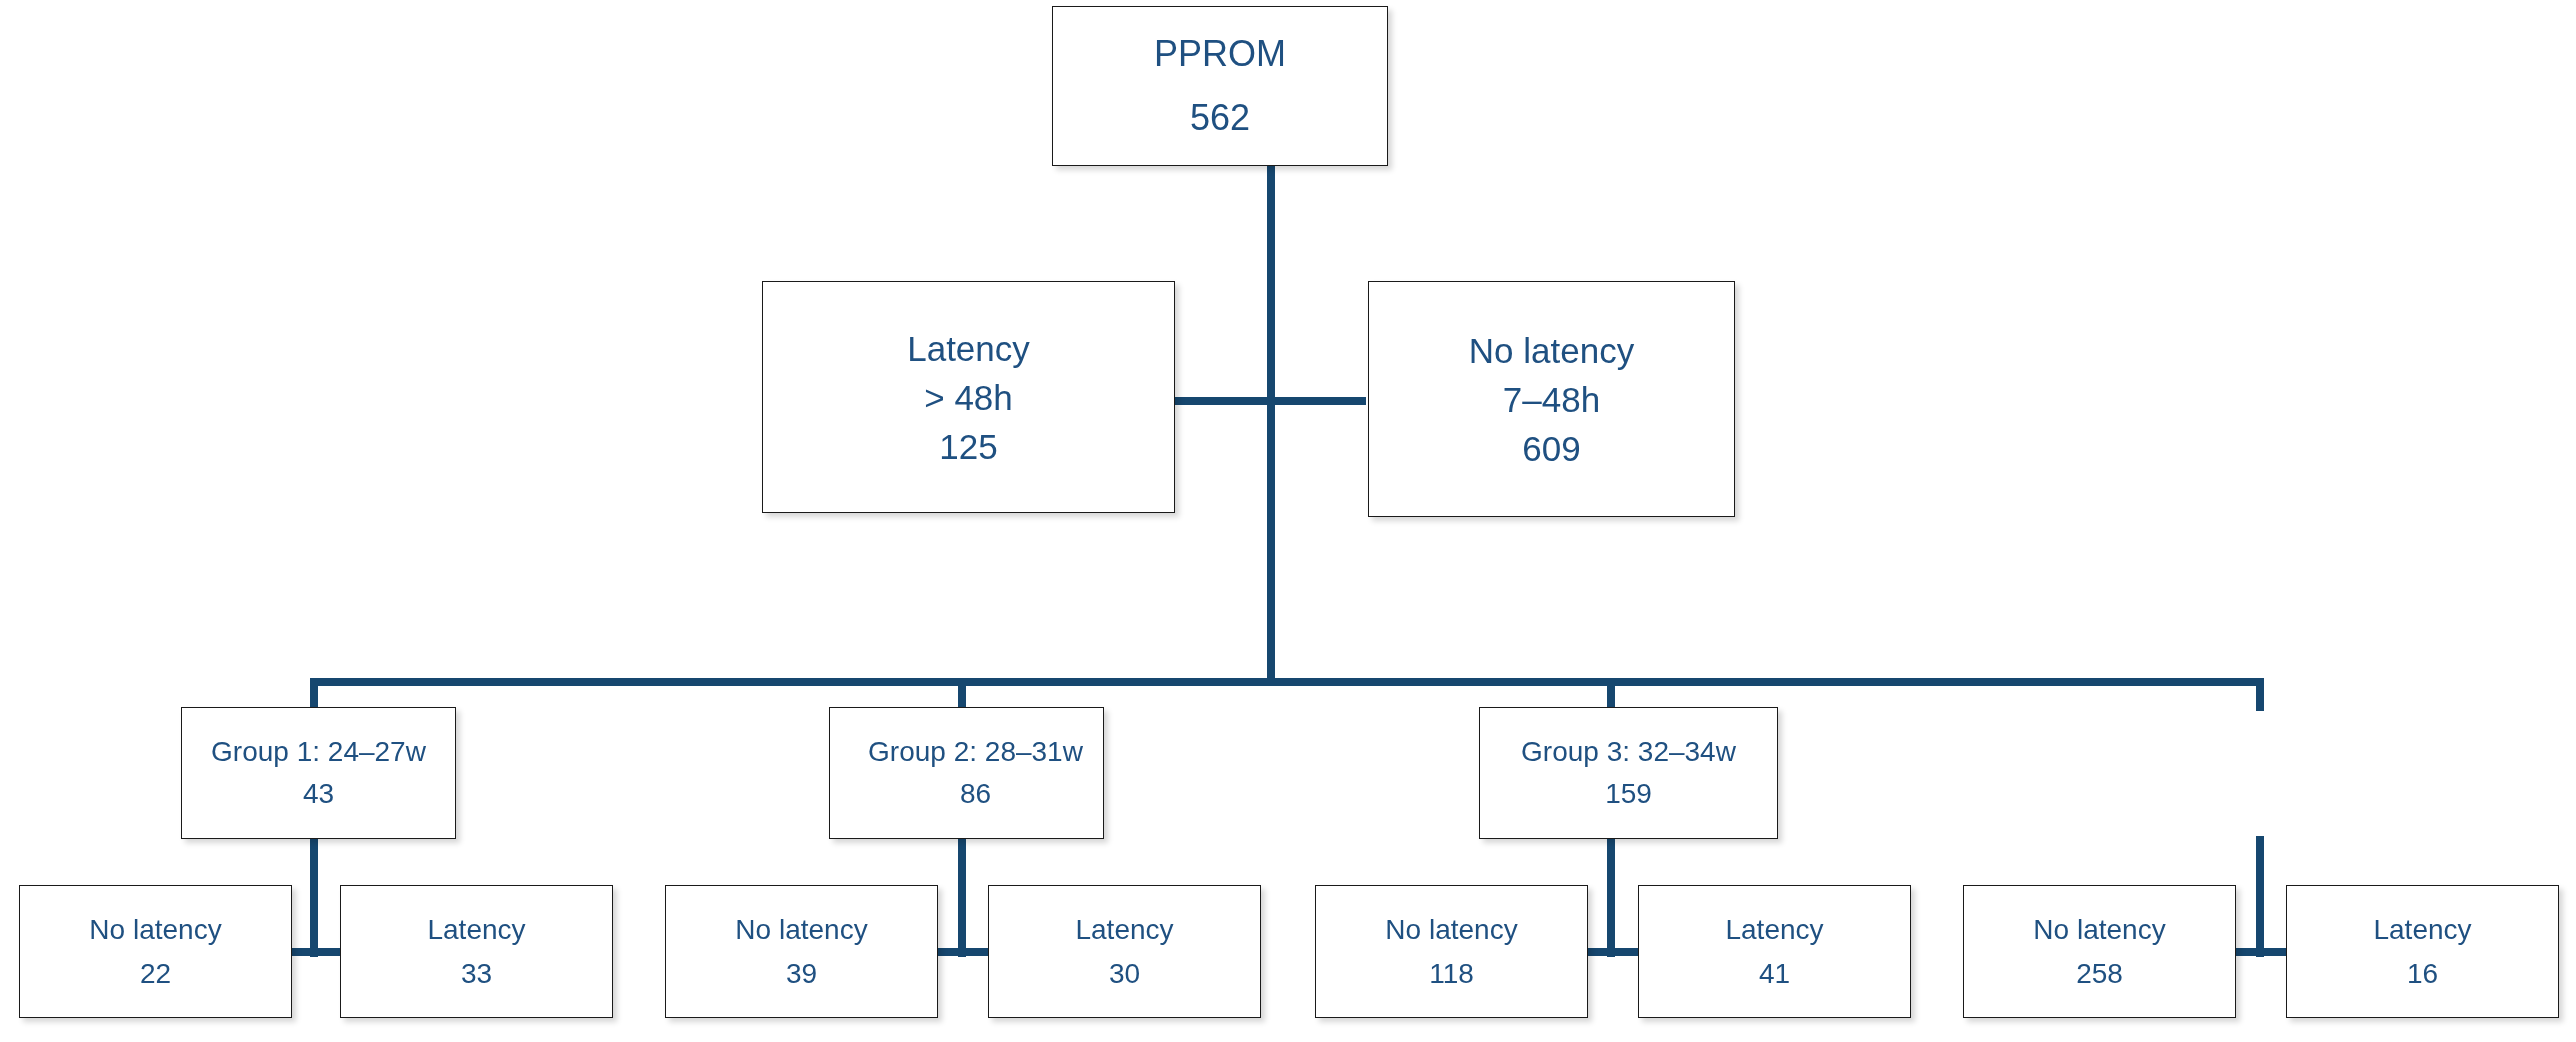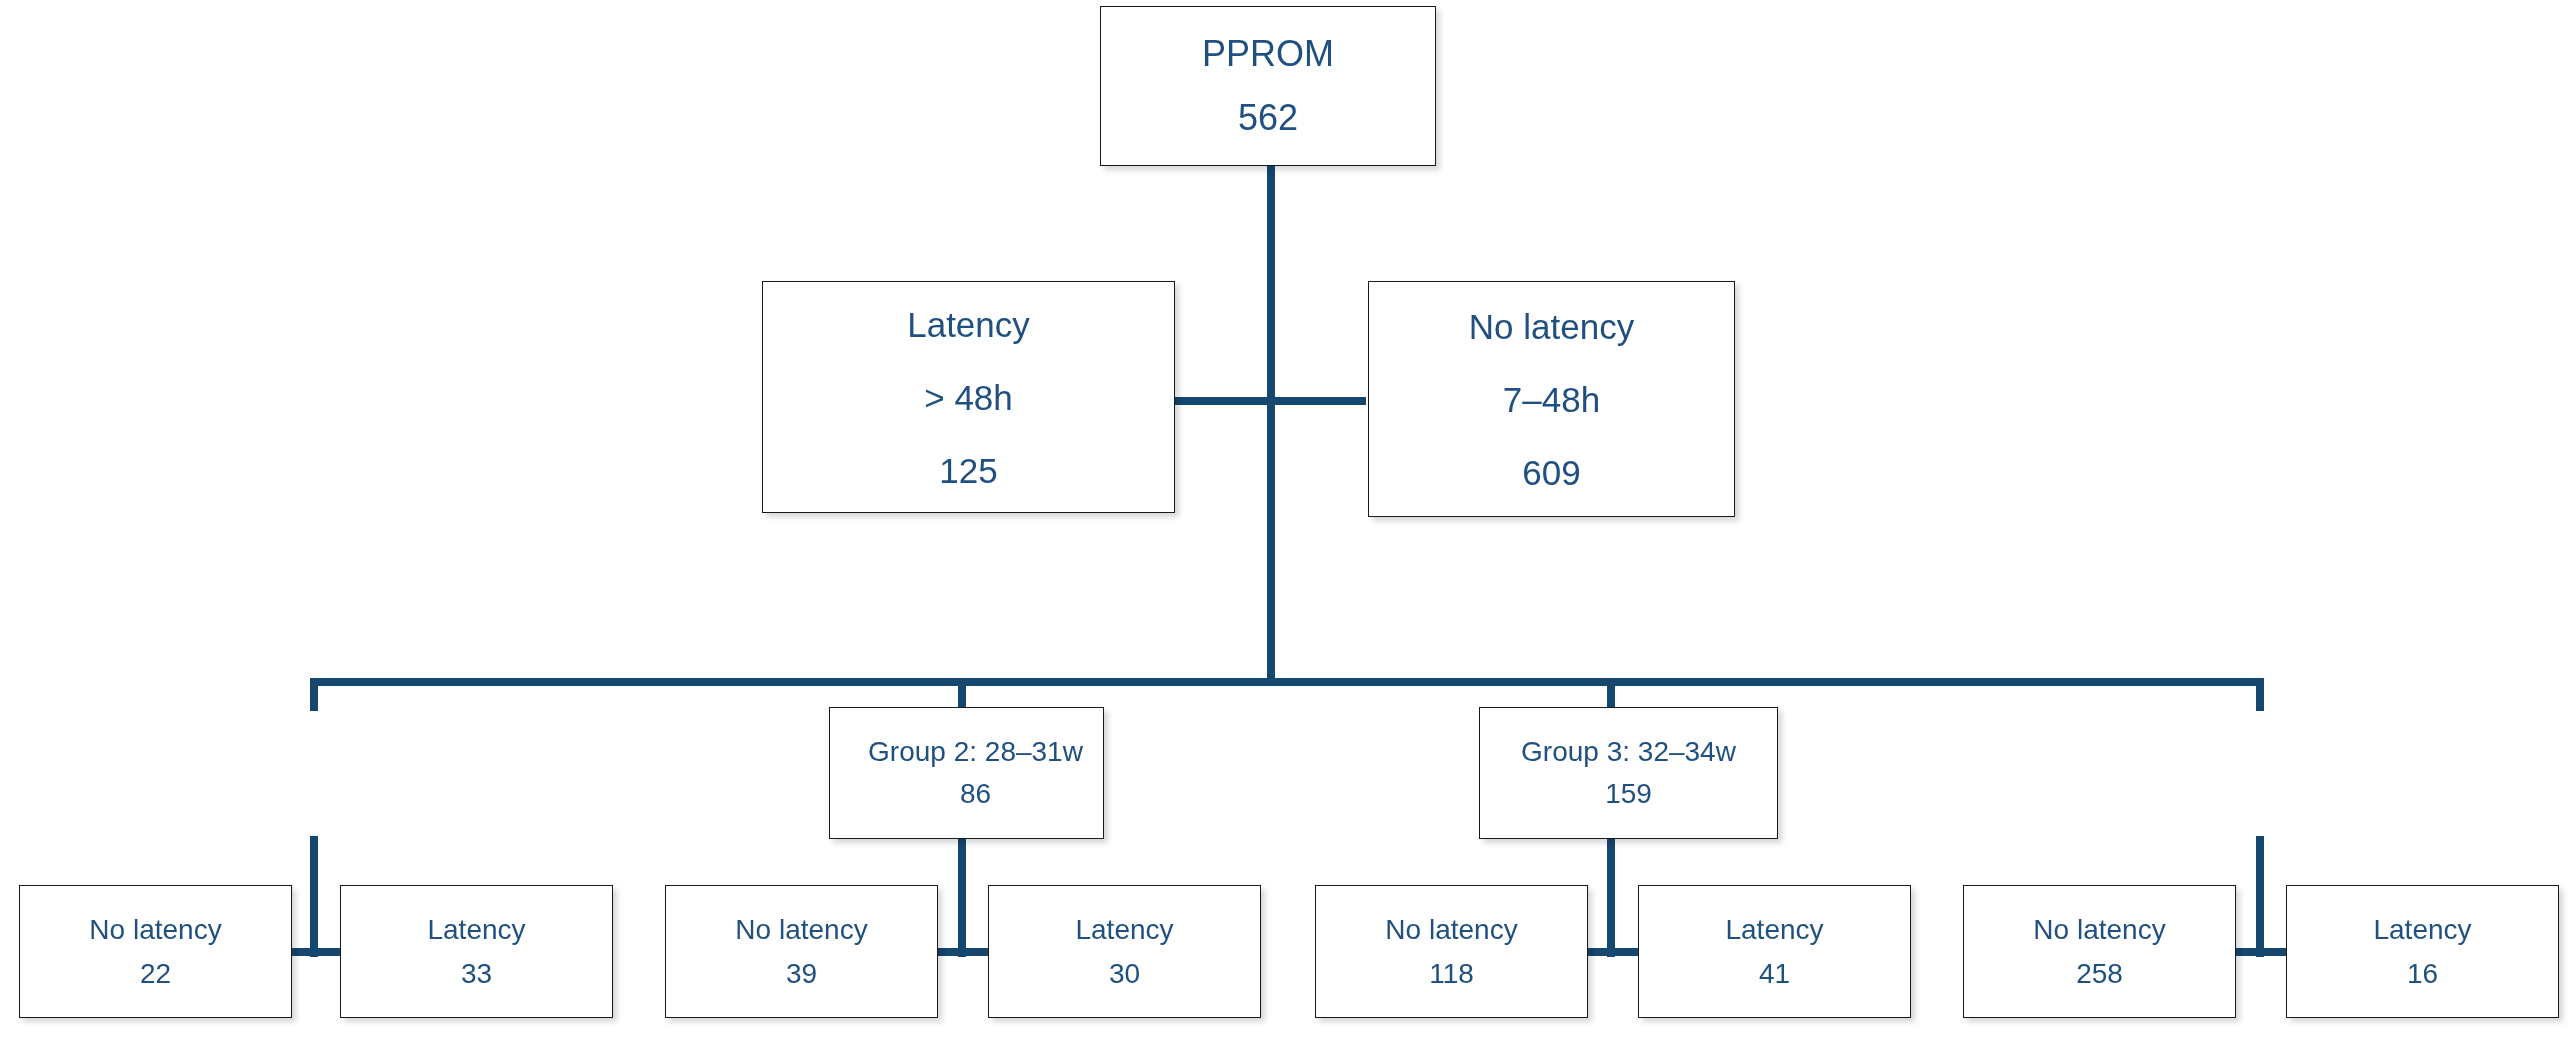--- a/index.html
+++ b/index.html
@@ -38,21 +38,21 @@
     white-space: nowrap;
     line-height: 1.0;
   }
 
   
   .node-root .line          { font-size: 36px; }
   .node-root .line + .line  { margin-top: 28px; }
 
   
   .node-l2 .line            { font-size: 35px; }
-  .node-l2 .line + .line    { margin-top: 38px; }
+  .node-l2 .line + .line    { margin-top: 14px; }
 
   
   .node-group .line         { font-size: 28px; }
   .node-group .line + .line { margin-top: 14px; }
 
   
   .node-leaf .line          { font-size: 28px; }
   .node-leaf .line + .line  { margin-top: 16px; }
 
   
@@ -89,37 +89,41 @@
   <div class="conn conn-h" style="left:958px; top:948px; width:32px;"></div>
 
   <div class="conn conn-v" style="left:1607px; top:836px; height:121px;"></div>
   <div class="conn conn-h" style="left:1586px; top:948px; width:29px;"></div>
   <div class="conn conn-h" style="left:1607px; top:948px; width:32px;"></div>
 
   <div class="conn conn-v" style="left:2256px; top:836px; height:121px;"></div>
   <div class="conn conn-h" style="left:2235px; top:948px; width:29px;"></div>
   <div class="conn conn-h" style="left:2256px; top:948px; width:32px;"></div>
 
-  <div class="node node-root" style="left:1100px; top:6.4px; width:336px; height:160px;">
+  <div class="node node-root" style="left:1052px; top:6.4px; width:336px; height:160px;">
     <span class="line">PPROM</span>
     <span class="line">562</span>
   </div>
 
   <div class="node node-l2" style="left:762px; top:281px; width:413px; height:232px;">
     <span class="line">Latency</span>
     <span class="line">&gt; 48h</span>
     <span class="line">125</span>
   </div>
 
   <div class="node node-l2" style="left:1368px; top:281px; width:367px; height:236px;">
     <span class="line">No latency</span>
     <span class="line">7–48h</span>
     <span class="line">609</span>
   </div>
 
+  <div class="node node-group" style="left:181px; top:707px; width:275px; height:132px;">
+    <span class="line">Group 1: 24–27w</span>
+    <span class="line">43</span>
+  </div>
   <div class="node node-leaf" style="left:19px; top:885px; width:273px; height:133px;">
     <span class="line">No latency</span>
     <span class="line">22</span>
   </div>
   <div class="node node-leaf" style="left:340px; top:885px; width:273px; height:133px;">
     <span class="line">Latency</span>
     <span class="line">33</span>
   </div>
 
   <div class="node node-group" style="left:829px; top:707px; width:275px; height:132px;padding-left:18px;">

